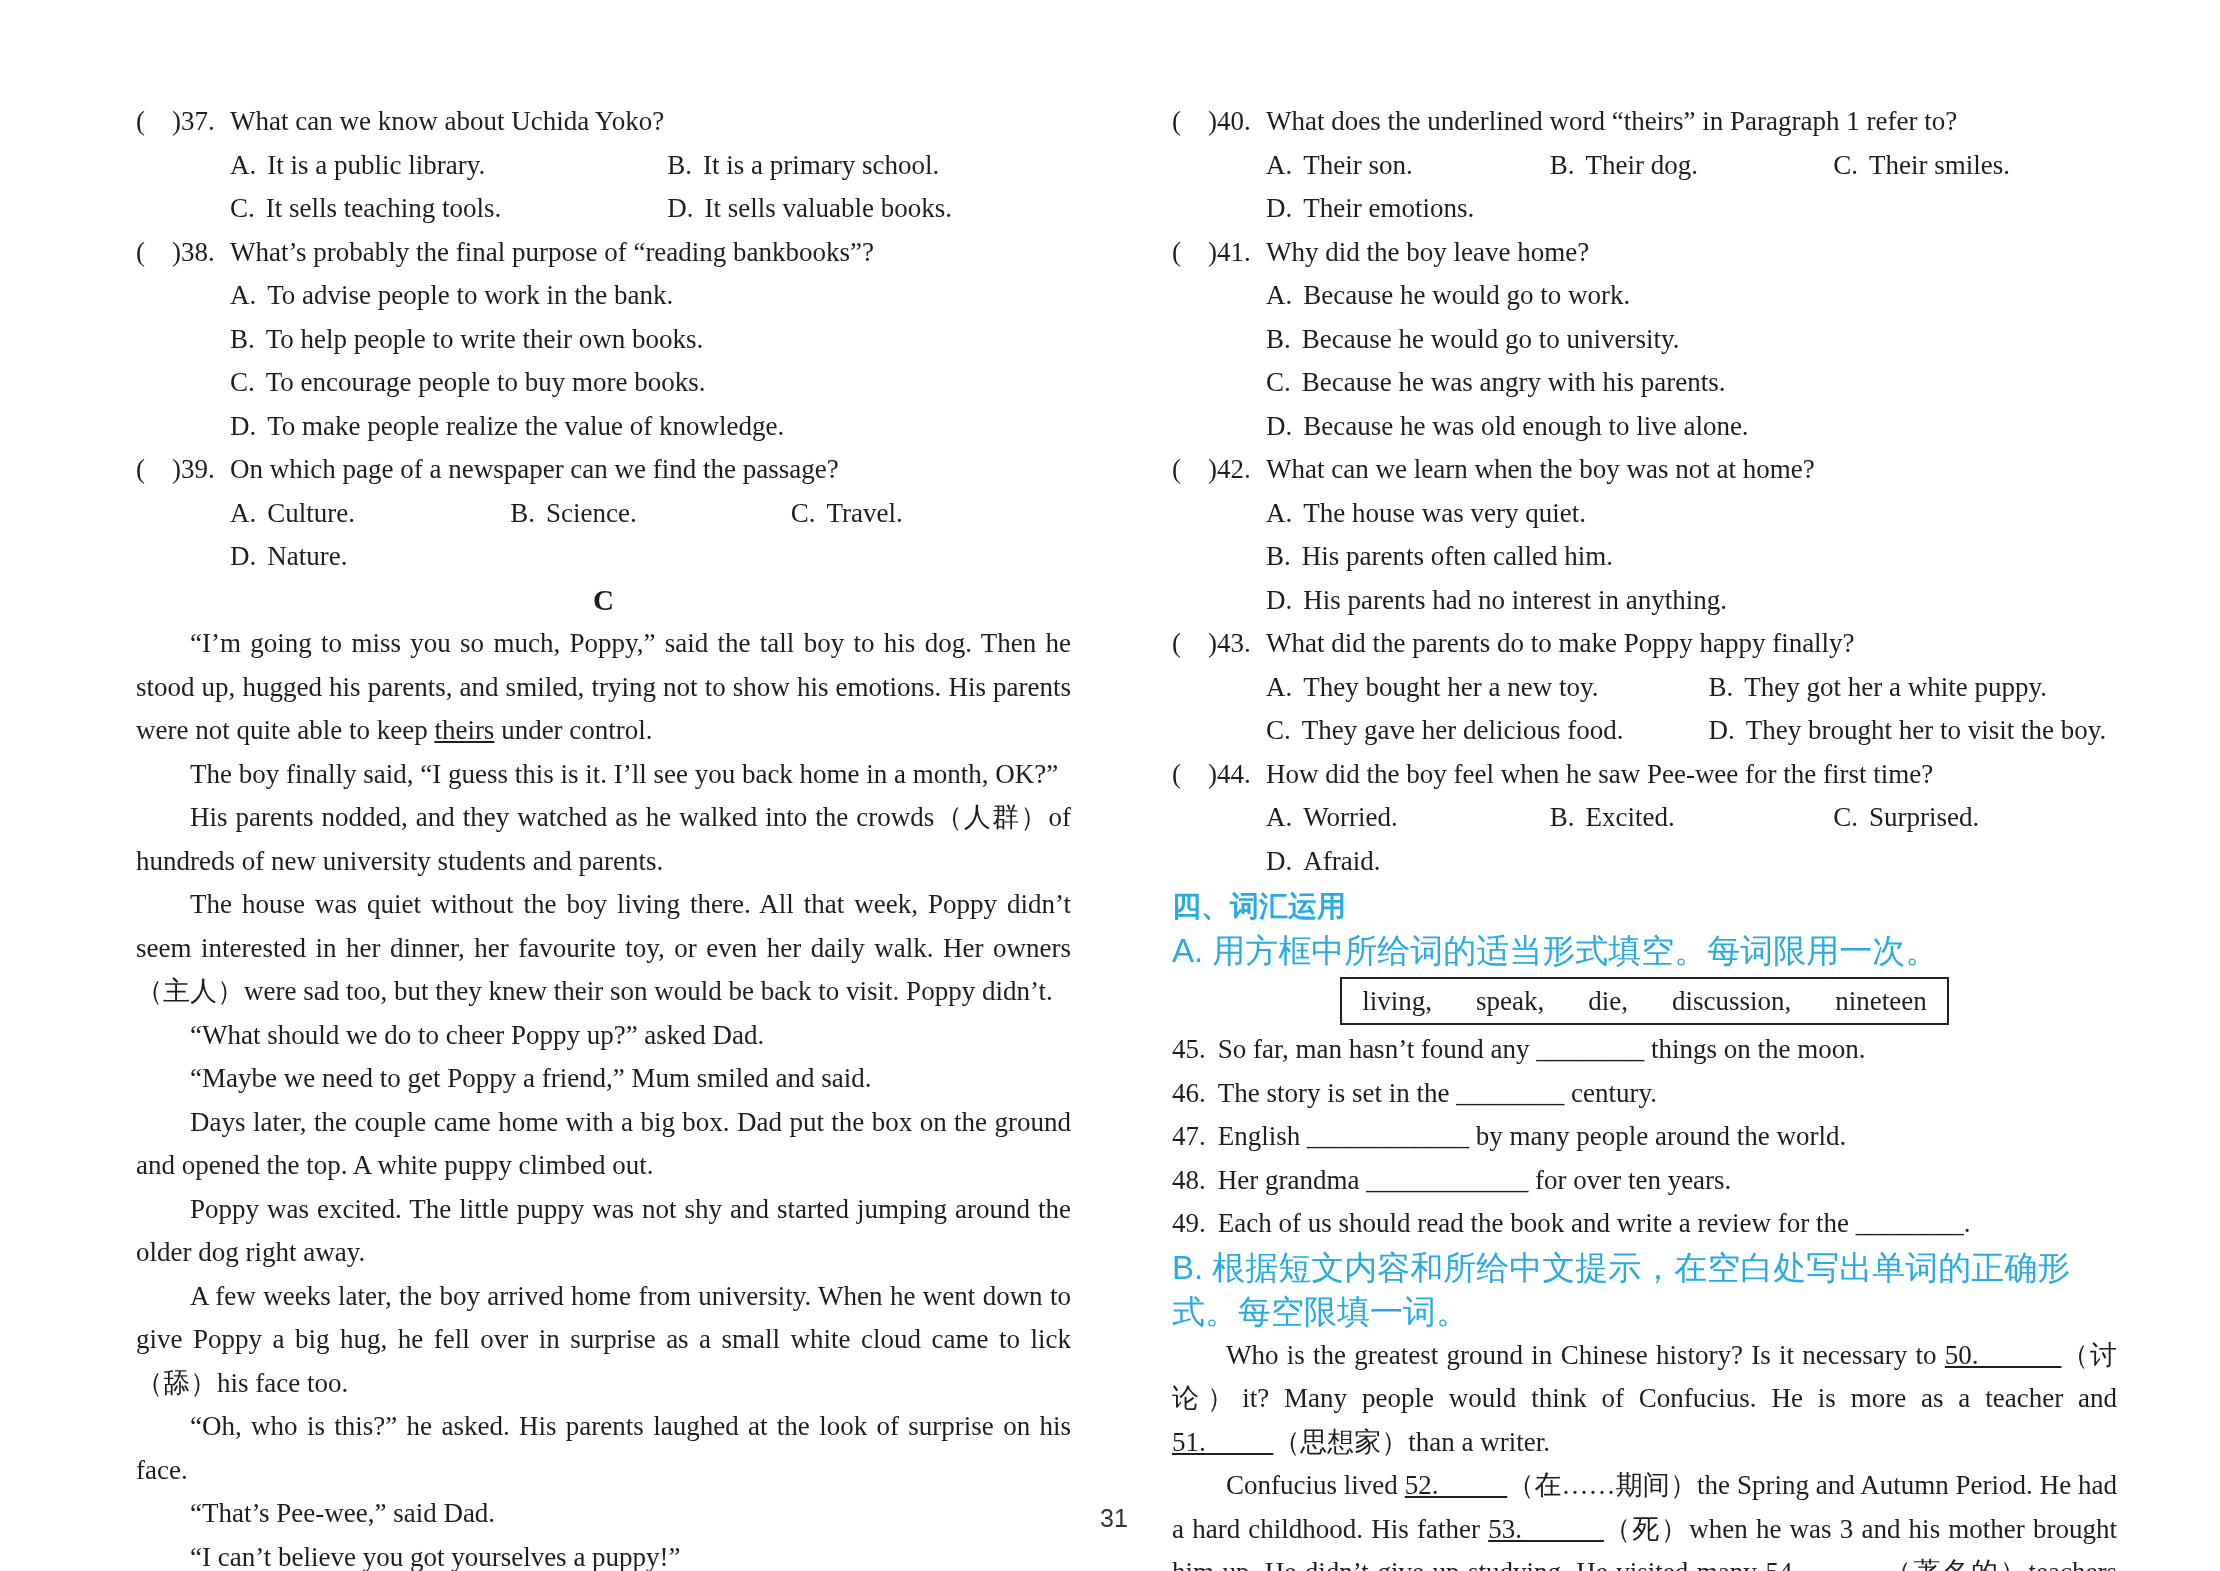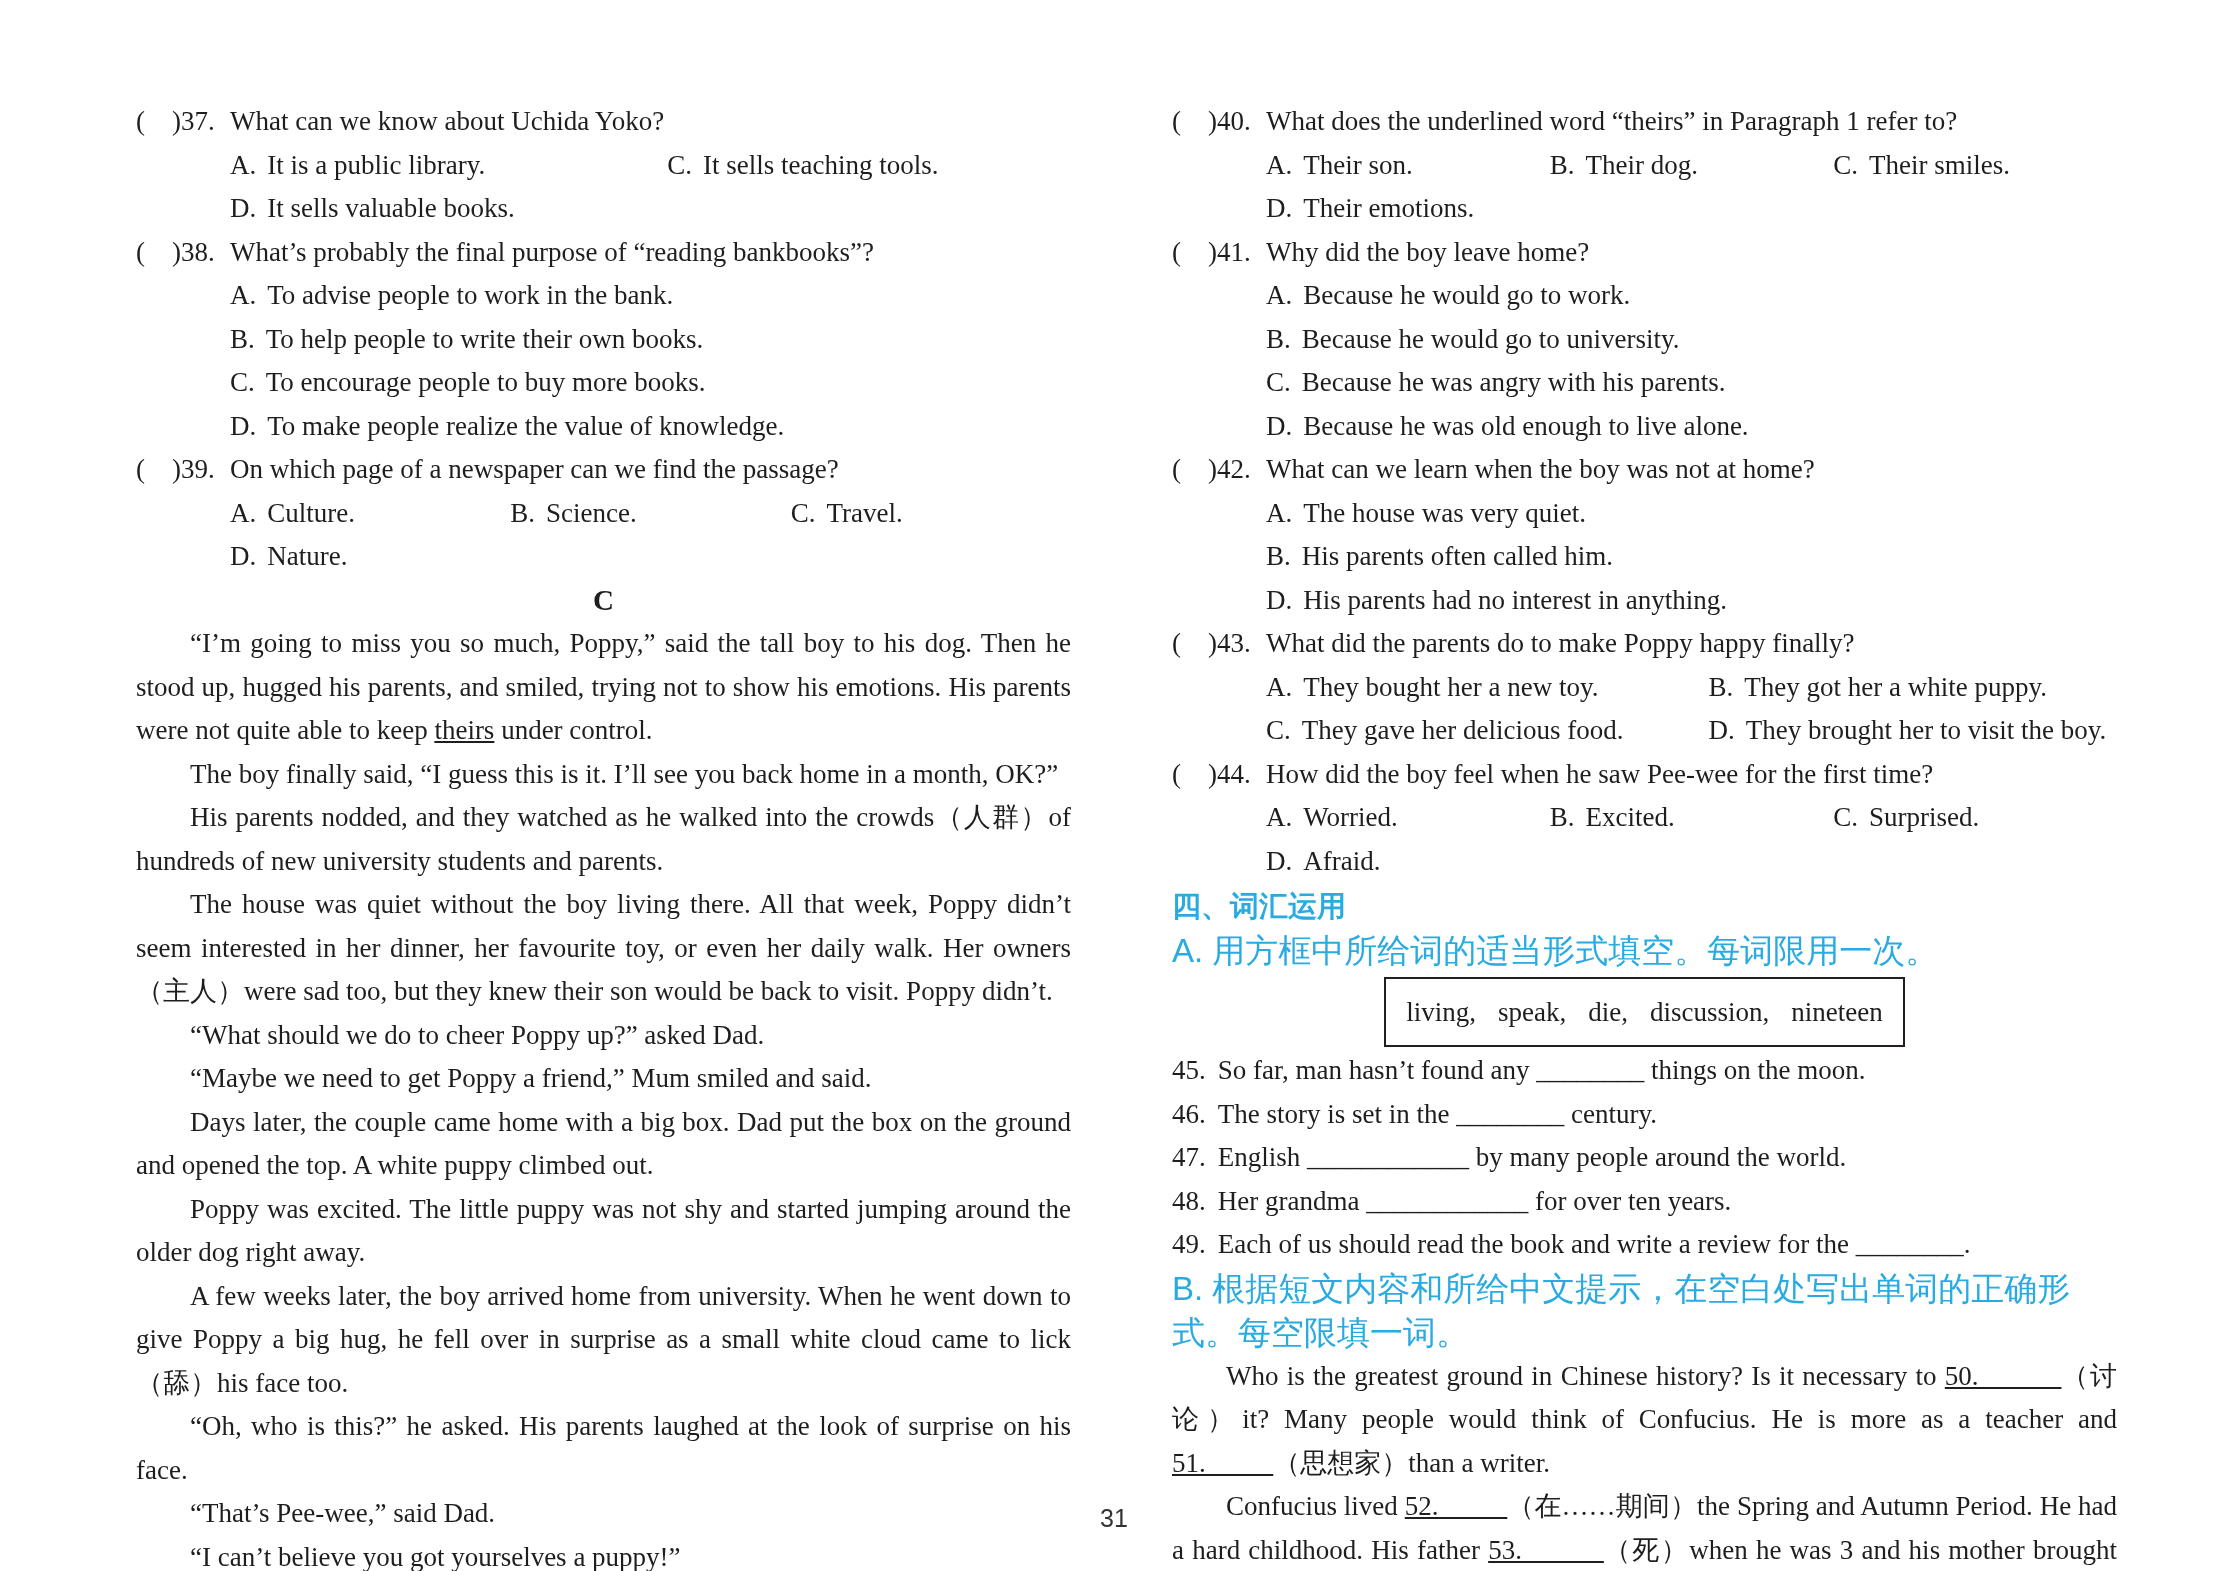--- a/index.html
+++ b/index.html
@@ -38,22 +38,22 @@
   .vocab-heading{
     font-family:"Liberation Sans","DejaVu Sans",sans-serif;
     color:var(--accent);font-weight:bold;font-size:29px;line-height:46px;
   }
   .part-label{
     font-family:"Liberation Sans","DejaVu Sans",sans-serif;
     color:var(--accent);font-size:33px;line-height:44px;
   }
   .wordbox-row{line-height:54px;text-align:center;}
   .wordbox{
-    display:inline-flex;gap:22px;border:2px solid #231f20;
-    padding:13px 20px;line-height:40px;margin:4px auto 2px;
+    display:inline-flex;gap:44px;border:2px solid #231f20;
+    padding:2px 20px;line-height:40px;margin:4px auto 2px;
   }
   .fill{line-height:43.5px;white-space:nowrap;}
   .fnum{margin-right:12px;}
 
   .page-num{
     position:absolute;left:8px;right:0;bottom:38px;text-align:center;
     font-family:"Liberation Sans","DejaVu Sans",sans-serif;
     font-size:25px;color:#333;
   }
 </style>
@@ -61,20 +61,21 @@
 <body>
 
 <div class="page">
 
   <div class="col col-left">
     <div id="left-questions">
         <div class="question">
           <div class="qline"><span class="qprefix">(&nbsp;&nbsp;&nbsp;&nbsp;)37.</span><span class="qtext">What can we know about Uchida Yoko?</span></div>
           <div class="opts grid2">
             <div class="opt"><span class="olabel">A.</span><span>It is a public library.</span></div>
+            <div class="opt"><span class="olabel">B.</span><span>It is a primary school.</span></div>
             <div class="opt"><span class="olabel">C.</span><span>It sells teaching tools.</span></div>
             <div class="opt"><span class="olabel">D.</span><span>It sells valuable books.</span></div>
           </div>
         </div>
         <div class="question">
           <div class="qline"><span class="qprefix">(&nbsp;&nbsp;&nbsp;&nbsp;)38.</span><span class="qtext">What’s probably the final purpose of “reading bankbooks”?</span></div>
           <div class="opts list">
             <div class="opt"><span class="olabel">A.</span><span>To advise people to work in the bank.</span></div>
             <div class="opt"><span class="olabel">B.</span><span>To help people to write their own books.</span></div>
             <div class="opt"><span class="olabel">C.</span><span>To encourage people to buy more books.</span></div>

